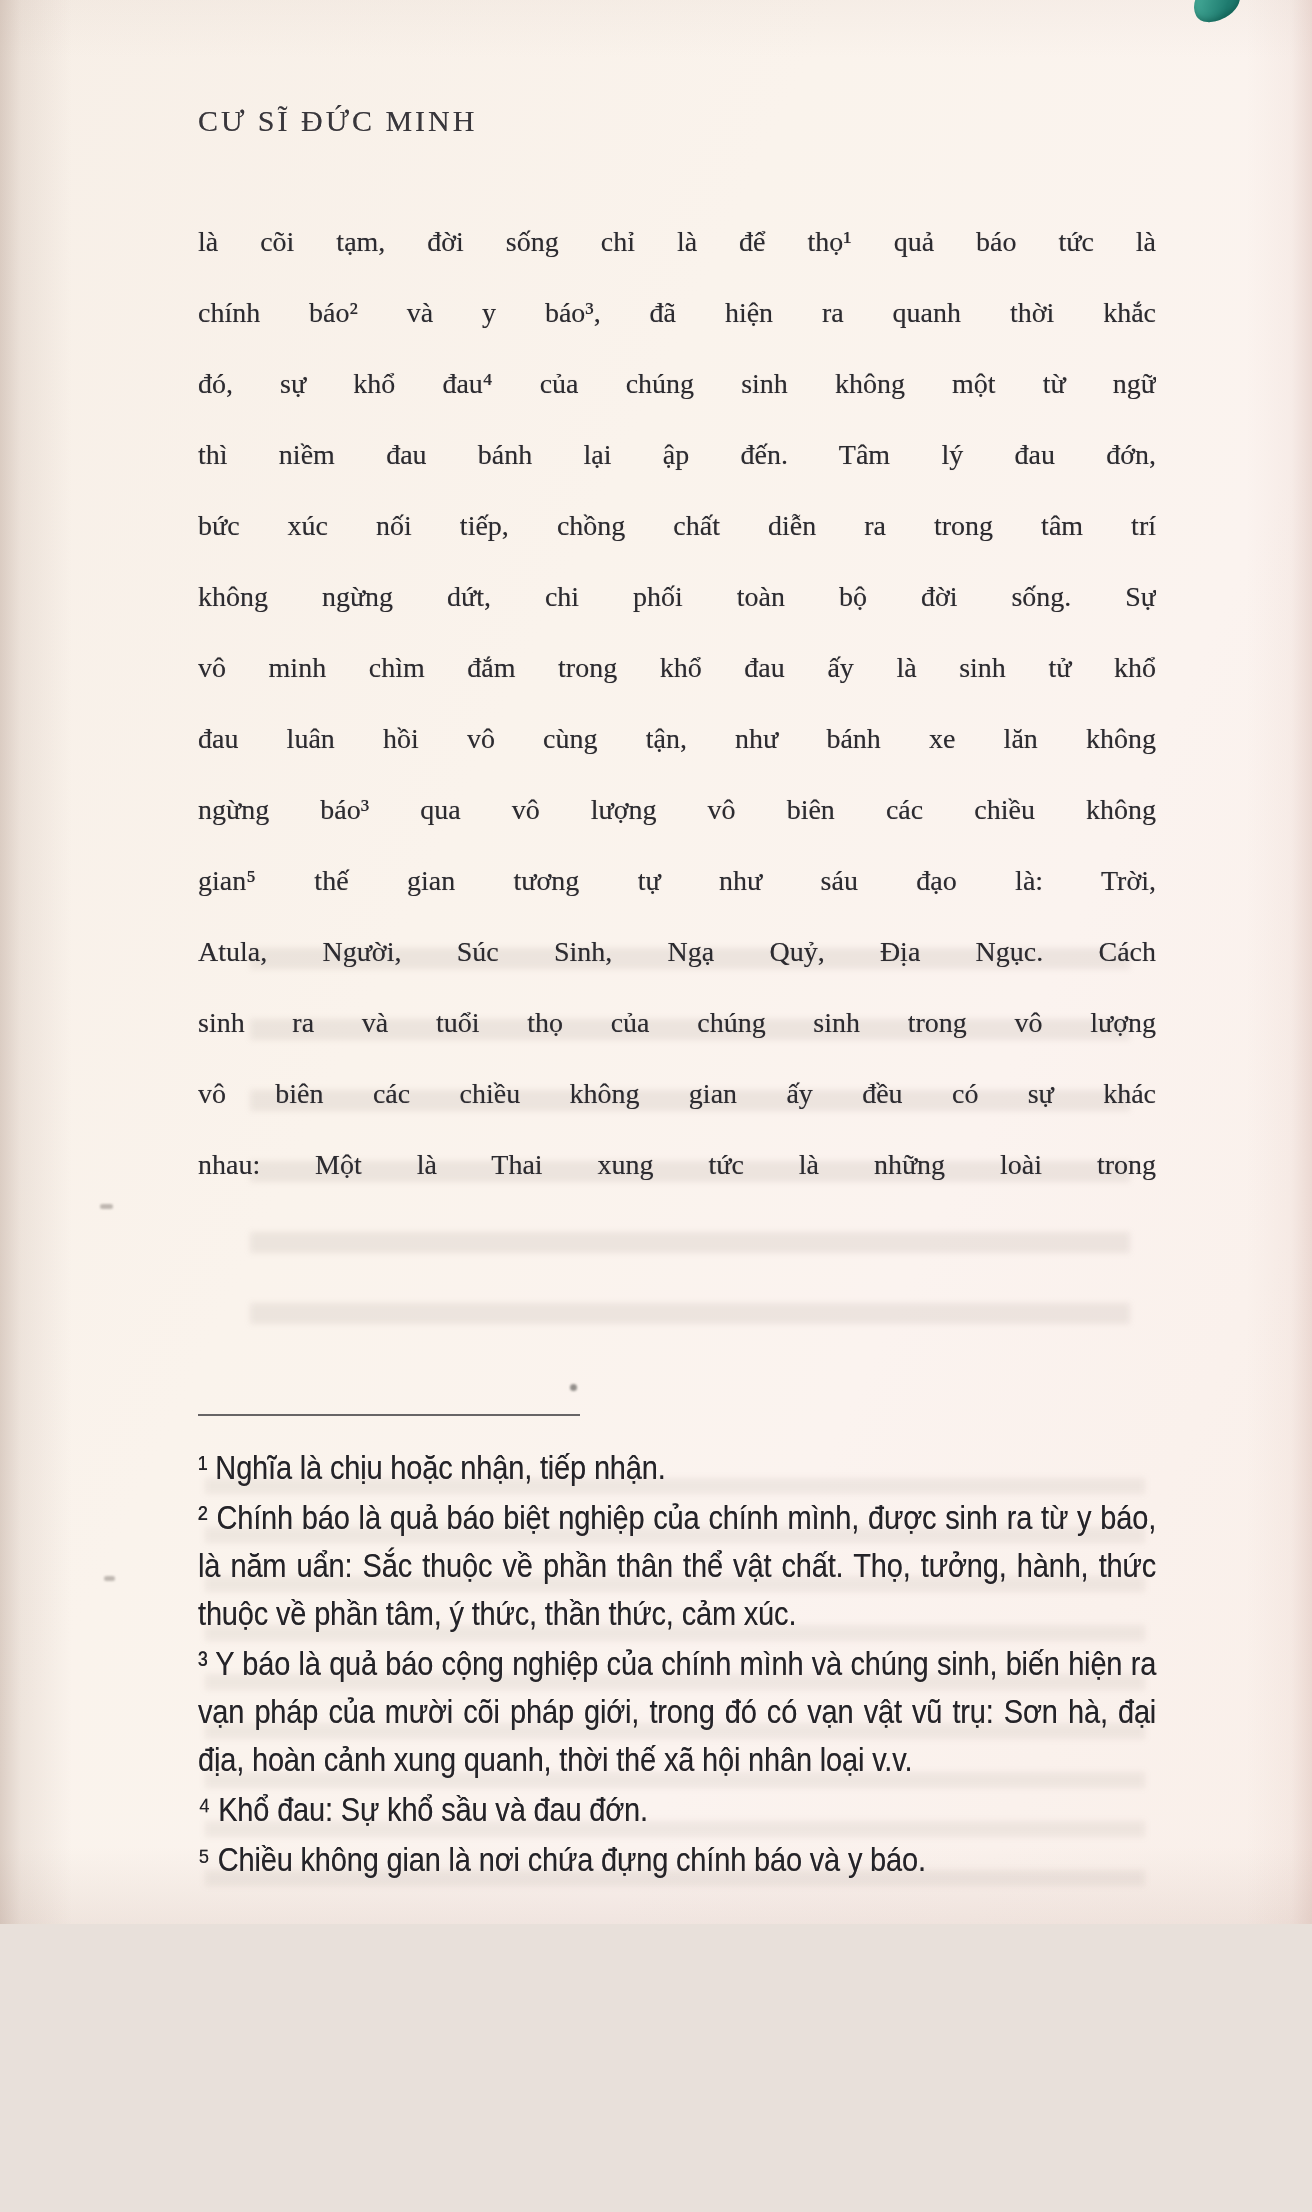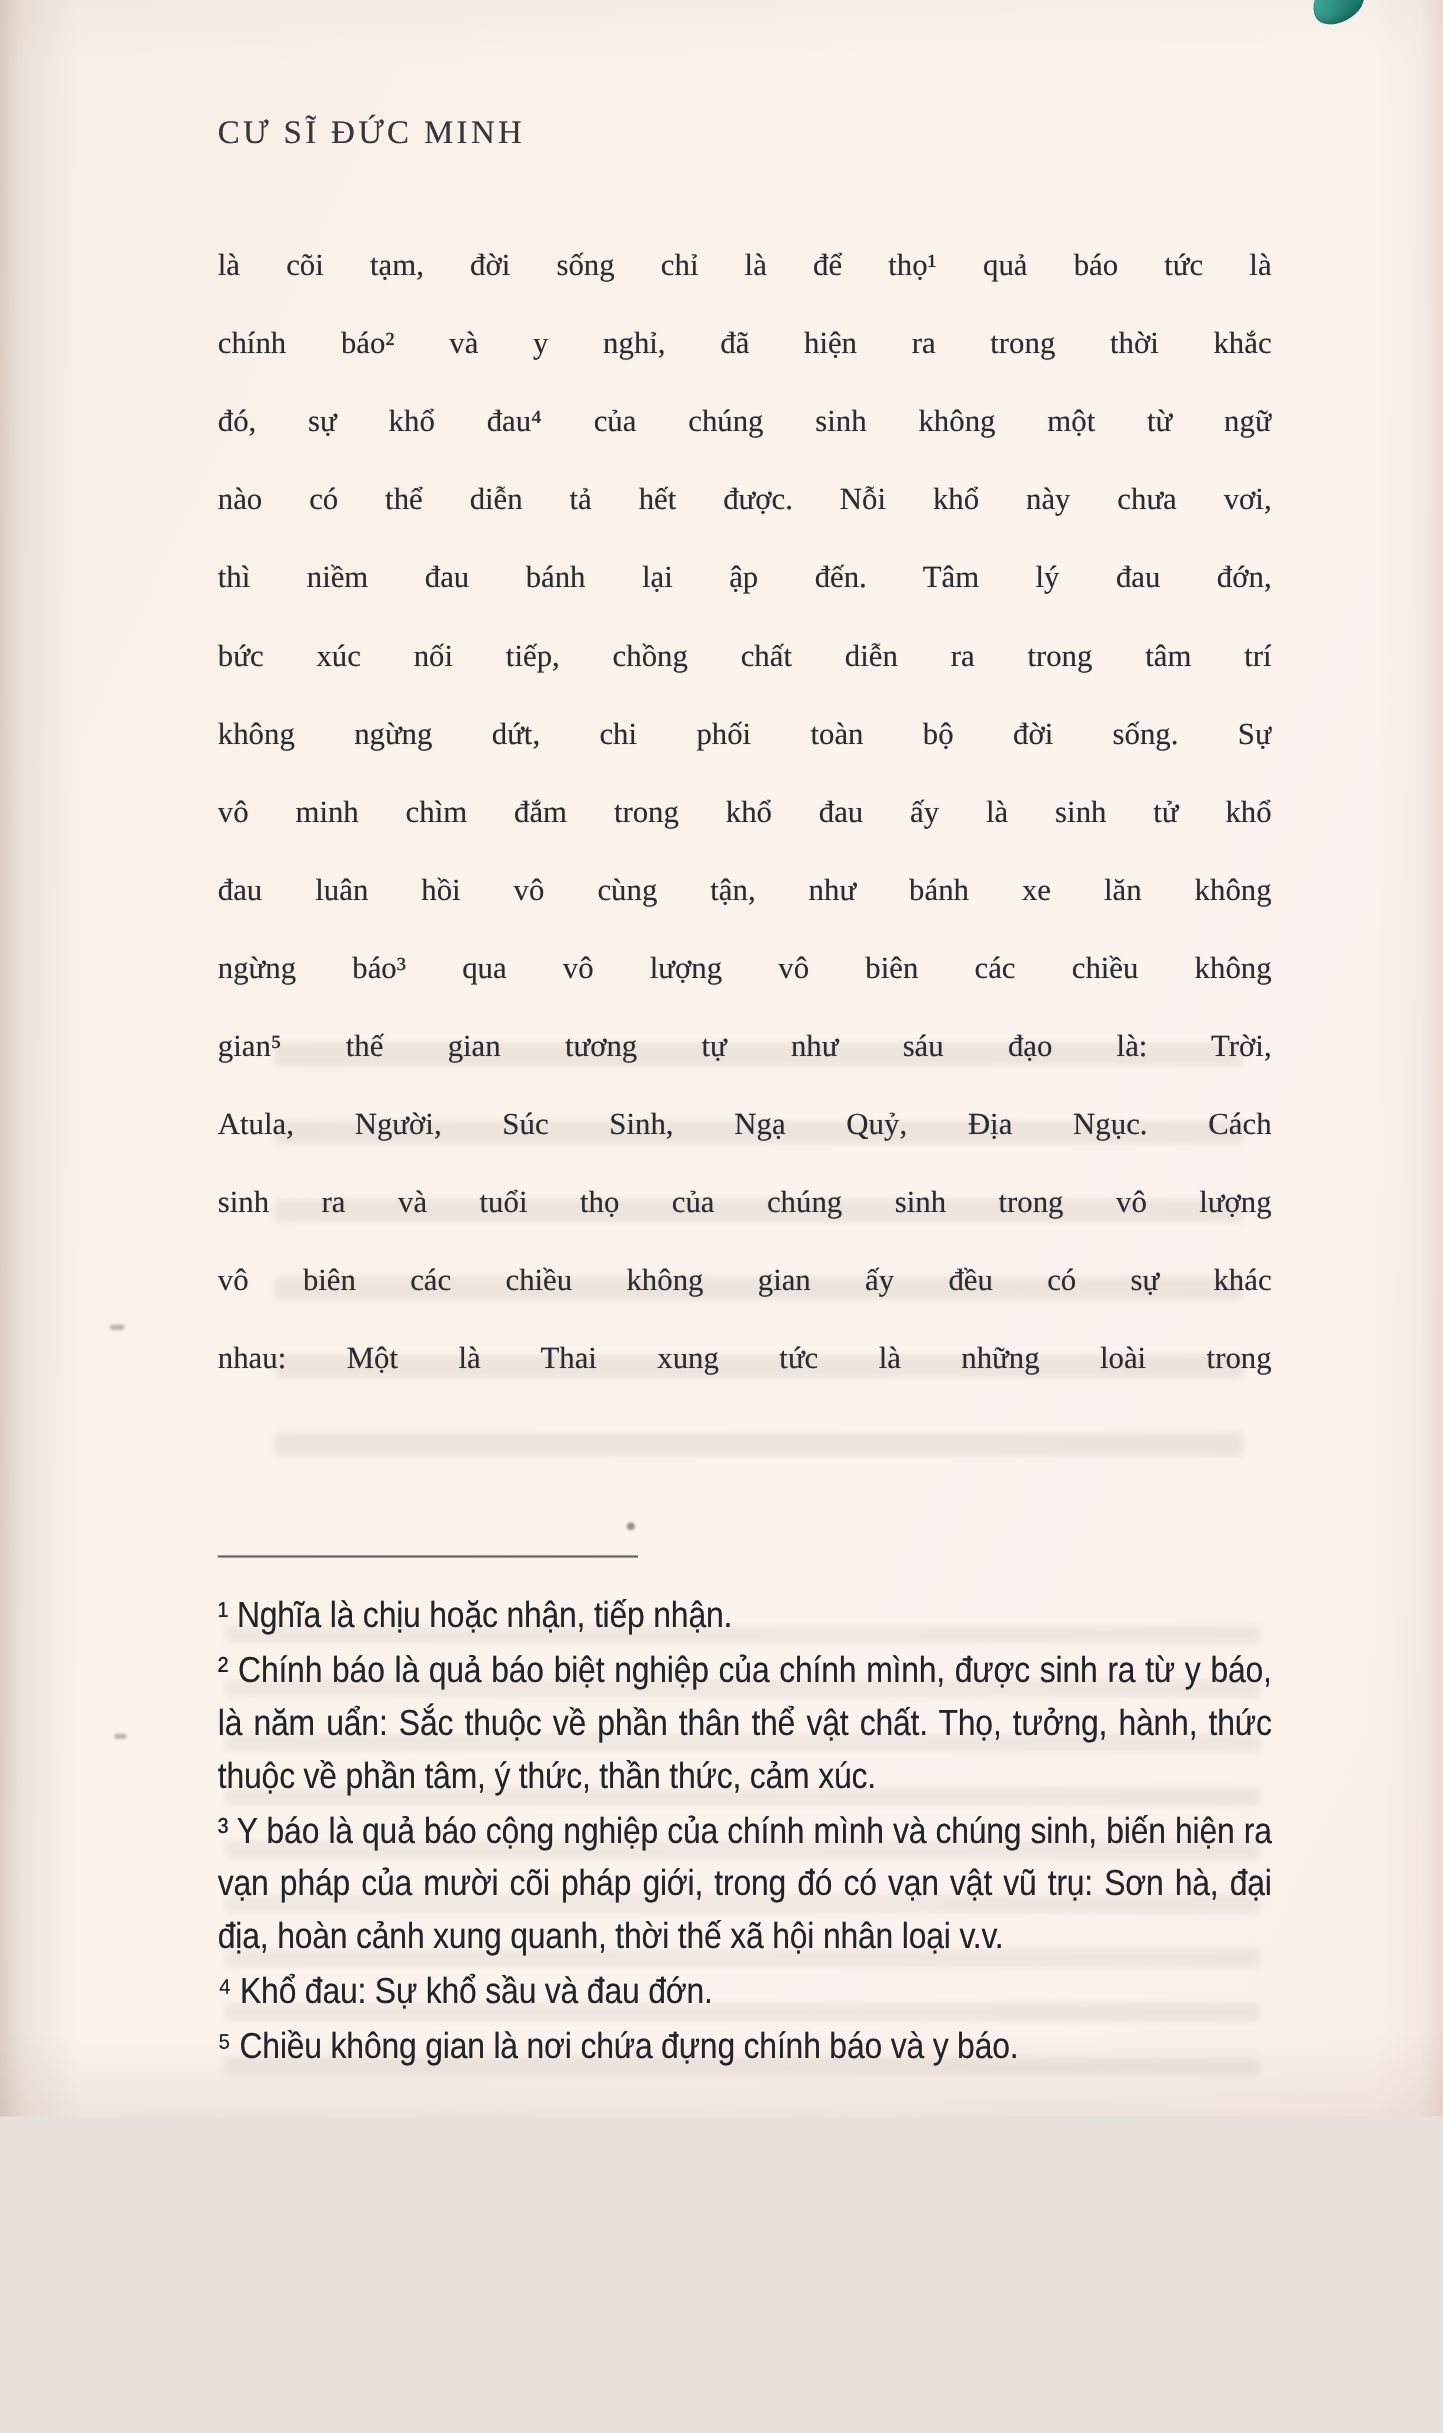--- a/index.html
+++ b/index.html
@@ -94,23 +94,22 @@
 
   <div class="corner-mark"></div>
   <div class="speck speck-1"></div>
   <div class="speck speck-2"></div>
   <div class="speck speck-3"></div>
 
   <div class="running-header">CƯ SĨ ĐỨC MINH</div>
 
   <div class="body-text">
       <div class="body-line">là cõi tạm, đời sống chỉ là để thọ¹ quả báo tức là</div>
-      <div class="body-line">chính báo² và y nghỉ, đã hiện ra trong thời khắc</div>
+      <div class="body-line">chính báo² và y báo³, đã hiện ra quanh thời khắc</div>
       <div class="body-line">đó, sự khổ đau⁴ của chúng sinh không một từ ngữ</div>
-      <div class="body-line">nào có thể diễn tả hết được. Nỗi khổ này chưa vơi,</div>
       <div class="body-line">thì niềm đau bánh lại ập đến. Tâm lý đau đớn,</div>
       <div class="body-line">bức xúc nối tiếp, chồng chất diễn ra trong tâm trí</div>
       <div class="body-line">không ngừng dứt, chi phối toàn bộ đời sống. Sự</div>
       <div class="body-line">vô minh chìm đắm trong khổ đau ấy là sinh tử khổ</div>
       <div class="body-line">đau luân hồi vô cùng tận, như bánh xe lăn không</div>
       <div class="body-line">ngừng báo³ qua vô lượng vô biên các chiều không</div>
       <div class="body-line">gian⁵ thế gian tương tự như sáu đạo là: Trời,</div>
       <div class="body-line">Atula, Người, Súc Sinh, Ngạ Quỷ, Địa Ngục. Cách</div>
       <div class="body-line">sinh ra và tuổi thọ của chúng sinh trong vô lượng</div>
       <div class="body-line">vô biên các chiều không gian ấy đều có sự khác</div>

